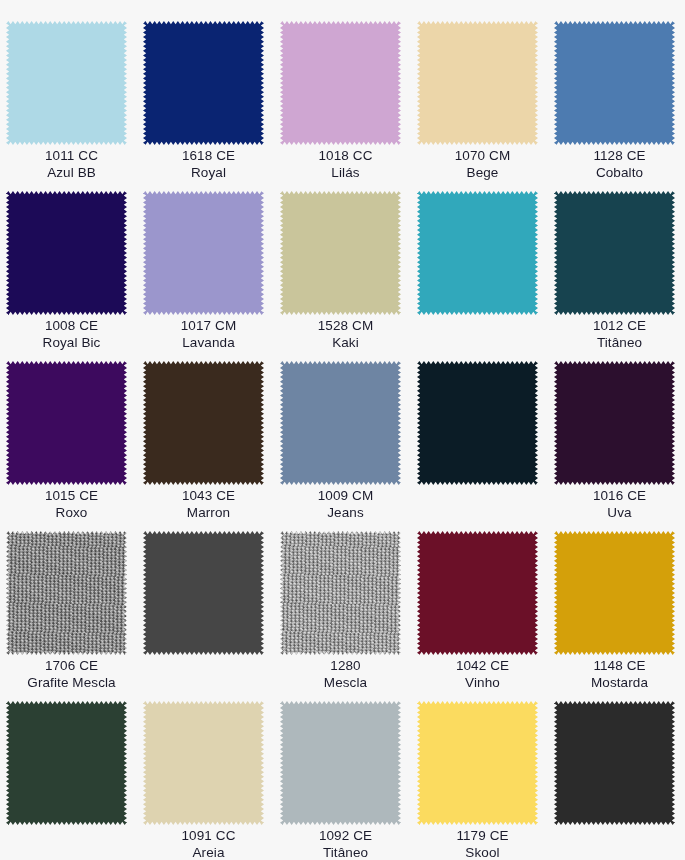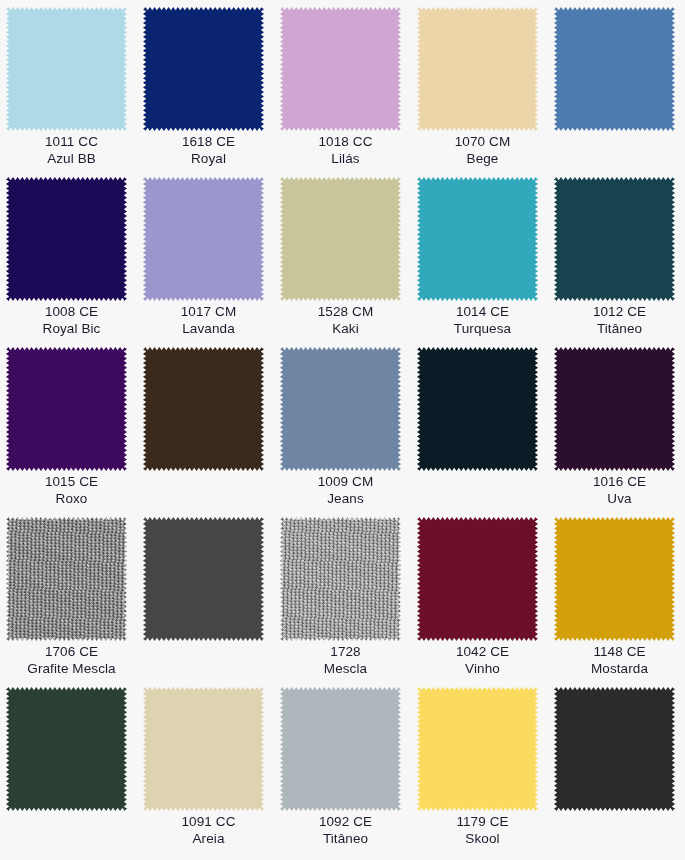--- a/index.html
+++ b/index.html
@@ -11,21 +11,21 @@
     width: 685px;
     height: 860px;
     background: #f7f7f7;
     font-family: "Liberation Sans", sans-serif;
     overflow: hidden;
   }
   #swatch-grid {
     display: grid;
     grid-template-columns: repeat(5, 137px);
     grid-template-rows: repeat(5, 170px);
-    padding: 7px 0 0 6px;
+    padding: 21px 0 0 6px;
     box-sizing: border-box;
     width: 685px;
     height: 624px;
   }
   .swatch-cell {
     width: 137px;
     height: 170px;
     position: relative;
     box-sizing: border-box;
   }
@@ -126,20 +126,24 @@
       </div>
       <div class="swatch-caption">
         <span class="swatch-code">1070 CM</span>
         <span class="swatch-name">Bege</span>
       </div>
     </div>
     <div class="swatch-cell">
       <div class="swatch-chip-wrap">
         <div class="chip-core solid" style="background: rgb(77, 123, 176); clip-path: polygon(0px 3.2px, 2.33px 0px, 4.65px 3.2px, 6.98px 0px, 9.31px 3.2px, 11.63px 0px, 13.96px 3.2px, 16.29px 0px, 18.62px 3.2px, 20.94px 0px, 23.27px 3.2px, 25.6px 0px, 27.92px 3.2px, 30.25px 0px, 32.58px 3.2px, 34.9px 0px, 37.23px 3.2px, 39.56px 0px, 41.88px 3.2px, 44.21px 0px, 46.54px 3.2px, 48.87px 0px, 51.19px 3.2px, 53.52px 0px, 55.85px 3.2px, 58.17px 0px, 60.5px 3.2px, 62.83px 0px, 65.15px 3.2px, 67.48px 0px, 69.81px 3.2px, 72.13px 0px, 74.46px 3.2px, 76.79px 0px, 79.12px 3.2px, 81.44px 0px, 83.77px 3.2px, 86.1px 0px, 88.42px 3.2px, 90.75px 0px, 93.08px 3.2px, 95.4px 0px, 97.73px 3.2px, 100.06px 0px, 102.38px 3.2px, 104.71px 0px, 107.04px 3.2px, 109.37px 0px, 111.69px 3.2px, 114.02px 0px, 116.35px 3.2px, 118.67px 0px, 117.8px 0px, 121px 2.3px, 117.8px 4.59px, 121px 6.89px, 117.8px 9.19px, 121px 11.48px, 117.8px 13.78px, 121px 16.07px, 117.8px 18.37px, 121px 20.67px, 117.8px 22.96px, 121px 25.26px, 117.8px 27.56px, 121px 29.85px, 117.8px 32.15px, 121px 34.44px, 117.8px 36.74px, 121px 39.04px, 117.8px 41.33px, 121px 43.63px, 117.8px 45.93px, 121px 48.22px, 117.8px 50.52px, 121px 52.81px, 117.8px 55.11px, 121px 57.41px, 117.8px 59.7px, 121px 62px, 117.8px 64.3px, 121px 66.59px, 117.8px 68.89px, 121px 71.19px, 117.8px 73.48px, 121px 75.78px, 117.8px 78.07px, 121px 80.37px, 117.8px 82.67px, 121px 84.96px, 117.8px 87.26px, 121px 89.56px, 117.8px 91.85px, 121px 94.15px, 117.8px 96.44px, 121px 98.74px, 117.8px 101.04px, 121px 103.33px, 117.8px 105.63px, 121px 107.93px, 117.8px 110.22px, 121px 112.52px, 117.8px 114.81px, 121px 117.11px, 117.8px 119.41px, 121px 121.7px, 121px 120.8px, 118.67px 124px, 116.35px 120.8px, 114.02px 124px, 111.69px 120.8px, 109.37px 124px, 107.04px 120.8px, 104.71px 124px, 102.38px 120.8px, 100.06px 124px, 97.73px 120.8px, 95.4px 124px, 93.08px 120.8px, 90.75px 124px, 88.42px 120.8px, 86.1px 124px, 83.77px 120.8px, 81.44px 124px, 79.12px 120.8px, 76.79px 124px, 74.46px 120.8px, 72.13px 124px, 69.81px 120.8px, 67.48px 124px, 65.15px 120.8px, 62.83px 124px, 60.5px 120.8px, 58.17px 124px, 55.85px 120.8px, 53.52px 124px, 51.19px 120.8px, 48.87px 124px, 46.54px 120.8px, 44.21px 124px, 41.88px 120.8px, 39.56px 124px, 37.23px 120.8px, 34.9px 124px, 32.58px 120.8px, 30.25px 124px, 27.92px 120.8px, 25.6px 124px, 23.27px 120.8px, 20.94px 124px, 18.62px 120.8px, 16.29px 124px, 13.96px 120.8px, 11.63px 124px, 9.31px 120.8px, 6.98px 124px, 4.65px 120.8px, 2.33px 124px, 3.2px 124px, 0px 121.7px, 3.2px 119.41px, 0px 117.11px, 3.2px 114.81px, 0px 112.52px, 3.2px 110.22px, 0px 107.93px, 3.2px 105.63px, 0px 103.33px, 3.2px 101.04px, 0px 98.74px, 3.2px 96.44px, 0px 94.15px, 3.2px 91.85px, 0px 89.56px, 3.2px 87.26px, 0px 84.96px, 3.2px 82.67px, 0px 80.37px, 3.2px 78.07px, 0px 75.78px, 3.2px 73.48px, 0px 71.19px, 3.2px 68.89px, 0px 66.59px, 3.2px 64.3px, 0px 62px, 3.2px 59.7px, 0px 57.41px, 3.2px 55.11px, 0px 52.81px, 3.2px 50.52px, 0px 48.22px, 3.2px 45.93px, 0px 43.63px, 3.2px 41.33px, 0px 39.04px, 3.2px 36.74px, 0px 34.44px, 3.2px 32.15px, 0px 29.85px, 3.2px 27.56px, 0px 25.26px, 3.2px 22.96px, 0px 20.67px, 3.2px 18.37px, 0px 16.07px, 3.2px 13.78px, 0px 11.48px, 3.2px 9.19px, 0px 6.89px, 3.2px 4.59px, 0px 2.3px);"></div>
       </div>
+      <div class="swatch-caption">
+        <span class="swatch-code">1128 CE</span>
+        <span class="swatch-name">Cobalto</span>
+      </div>
     </div>
     <div class="swatch-cell">
       <div class="swatch-chip-wrap">
         <div class="chip-core solid" style="background: rgb(28, 10, 87); clip-path: polygon(0px 3.2px, 2.33px 0px, 4.65px 3.2px, 6.98px 0px, 9.31px 3.2px, 11.63px 0px, 13.96px 3.2px, 16.29px 0px, 18.62px 3.2px, 20.94px 0px, 23.27px 3.2px, 25.6px 0px, 27.92px 3.2px, 30.25px 0px, 32.58px 3.2px, 34.9px 0px, 37.23px 3.2px, 39.56px 0px, 41.88px 3.2px, 44.21px 0px, 46.54px 3.2px, 48.87px 0px, 51.19px 3.2px, 53.52px 0px, 55.85px 3.2px, 58.17px 0px, 60.5px 3.2px, 62.83px 0px, 65.15px 3.2px, 67.48px 0px, 69.81px 3.2px, 72.13px 0px, 74.46px 3.2px, 76.79px 0px, 79.12px 3.2px, 81.44px 0px, 83.77px 3.2px, 86.1px 0px, 88.42px 3.2px, 90.75px 0px, 93.08px 3.2px, 95.4px 0px, 97.73px 3.2px, 100.06px 0px, 102.38px 3.2px, 104.71px 0px, 107.04px 3.2px, 109.37px 0px, 111.69px 3.2px, 114.02px 0px, 116.35px 3.2px, 118.67px 0px, 117.8px 0px, 121px 2.3px, 117.8px 4.59px, 121px 6.89px, 117.8px 9.19px, 121px 11.48px, 117.8px 13.78px, 121px 16.07px, 117.8px 18.37px, 121px 20.67px, 117.8px 22.96px, 121px 25.26px, 117.8px 27.56px, 121px 29.85px, 117.8px 32.15px, 121px 34.44px, 117.8px 36.74px, 121px 39.04px, 117.8px 41.33px, 121px 43.63px, 117.8px 45.93px, 121px 48.22px, 117.8px 50.52px, 121px 52.81px, 117.8px 55.11px, 121px 57.41px, 117.8px 59.7px, 121px 62px, 117.8px 64.3px, 121px 66.59px, 117.8px 68.89px, 121px 71.19px, 117.8px 73.48px, 121px 75.78px, 117.8px 78.07px, 121px 80.37px, 117.8px 82.67px, 121px 84.96px, 117.8px 87.26px, 121px 89.56px, 117.8px 91.85px, 121px 94.15px, 117.8px 96.44px, 121px 98.74px, 117.8px 101.04px, 121px 103.33px, 117.8px 105.63px, 121px 107.93px, 117.8px 110.22px, 121px 112.52px, 117.8px 114.81px, 121px 117.11px, 117.8px 119.41px, 121px 121.7px, 121px 120.8px, 118.67px 124px, 116.35px 120.8px, 114.02px 124px, 111.69px 120.8px, 109.37px 124px, 107.04px 120.8px, 104.71px 124px, 102.38px 120.8px, 100.06px 124px, 97.73px 120.8px, 95.4px 124px, 93.08px 120.8px, 90.75px 124px, 88.42px 120.8px, 86.1px 124px, 83.77px 120.8px, 81.44px 124px, 79.12px 120.8px, 76.79px 124px, 74.46px 120.8px, 72.13px 124px, 69.81px 120.8px, 67.48px 124px, 65.15px 120.8px, 62.83px 124px, 60.5px 120.8px, 58.17px 124px, 55.85px 120.8px, 53.52px 124px, 51.19px 120.8px, 48.87px 124px, 46.54px 120.8px, 44.21px 124px, 41.88px 120.8px, 39.56px 124px, 37.23px 120.8px, 34.9px 124px, 32.58px 120.8px, 30.25px 124px, 27.92px 120.8px, 25.6px 124px, 23.27px 120.8px, 20.94px 124px, 18.62px 120.8px, 16.29px 124px, 13.96px 120.8px, 11.63px 124px, 9.31px 120.8px, 6.98px 124px, 4.65px 120.8px, 2.33px 124px, 3.2px 124px, 0px 121.7px, 3.2px 119.41px, 0px 117.11px, 3.2px 114.81px, 0px 112.52px, 3.2px 110.22px, 0px 107.93px, 3.2px 105.63px, 0px 103.33px, 3.2px 101.04px, 0px 98.74px, 3.2px 96.44px, 0px 94.15px, 3.2px 91.85px, 0px 89.56px, 3.2px 87.26px, 0px 84.96px, 3.2px 82.67px, 0px 80.37px, 3.2px 78.07px, 0px 75.78px, 3.2px 73.48px, 0px 71.19px, 3.2px 68.89px, 0px 66.59px, 3.2px 64.3px, 0px 62px, 3.2px 59.7px, 0px 57.41px, 3.2px 55.11px, 0px 52.81px, 3.2px 50.52px, 0px 48.22px, 3.2px 45.93px, 0px 43.63px, 3.2px 41.33px, 0px 39.04px, 3.2px 36.74px, 0px 34.44px, 3.2px 32.15px, 0px 29.85px, 3.2px 27.56px, 0px 25.26px, 3.2px 22.96px, 0px 20.67px, 3.2px 18.37px, 0px 16.07px, 3.2px 13.78px, 0px 11.48px, 3.2px 9.19px, 0px 6.89px, 3.2px 4.59px, 0px 2.3px);"></div>
       </div>
       <div class="swatch-caption">
         <span class="swatch-code">1008 CE</span>
         <span class="swatch-name">Royal Bic</span>
       </div>
     </div>
@@ -158,24 +162,20 @@
       </div>
       <div class="swatch-caption">
         <span class="swatch-code">1528 CM</span>
         <span class="swatch-name">Kaki</span>
       </div>
     </div>
     <div class="swatch-cell">
       <div class="swatch-chip-wrap">
         <div class="chip-core solid" style="background: rgb(49, 168, 187); clip-path: polygon(0px 3.2px, 2.33px 0px, 4.65px 3.2px, 6.98px 0px, 9.31px 3.2px, 11.63px 0px, 13.96px 3.2px, 16.29px 0px, 18.62px 3.2px, 20.94px 0px, 23.27px 3.2px, 25.6px 0px, 27.92px 3.2px, 30.25px 0px, 32.58px 3.2px, 34.9px 0px, 37.23px 3.2px, 39.56px 0px, 41.88px 3.2px, 44.21px 0px, 46.54px 3.2px, 48.87px 0px, 51.19px 3.2px, 53.52px 0px, 55.85px 3.2px, 58.17px 0px, 60.5px 3.2px, 62.83px 0px, 65.15px 3.2px, 67.48px 0px, 69.81px 3.2px, 72.13px 0px, 74.46px 3.2px, 76.79px 0px, 79.12px 3.2px, 81.44px 0px, 83.77px 3.2px, 86.1px 0px, 88.42px 3.2px, 90.75px 0px, 93.08px 3.2px, 95.4px 0px, 97.73px 3.2px, 100.06px 0px, 102.38px 3.2px, 104.71px 0px, 107.04px 3.2px, 109.37px 0px, 111.69px 3.2px, 114.02px 0px, 116.35px 3.2px, 118.67px 0px, 117.8px 0px, 121px 2.3px, 117.8px 4.59px, 121px 6.89px, 117.8px 9.19px, 121px 11.48px, 117.8px 13.78px, 121px 16.07px, 117.8px 18.37px, 121px 20.67px, 117.8px 22.96px, 121px 25.26px, 117.8px 27.56px, 121px 29.85px, 117.8px 32.15px, 121px 34.44px, 117.8px 36.74px, 121px 39.04px, 117.8px 41.33px, 121px 43.63px, 117.8px 45.93px, 121px 48.22px, 117.8px 50.52px, 121px 52.81px, 117.8px 55.11px, 121px 57.41px, 117.8px 59.7px, 121px 62px, 117.8px 64.3px, 121px 66.59px, 117.8px 68.89px, 121px 71.19px, 117.8px 73.48px, 121px 75.78px, 117.8px 78.07px, 121px 80.37px, 117.8px 82.67px, 121px 84.96px, 117.8px 87.26px, 121px 89.56px, 117.8px 91.85px, 121px 94.15px, 117.8px 96.44px, 121px 98.74px, 117.8px 101.04px, 121px 103.33px, 117.8px 105.63px, 121px 107.93px, 117.8px 110.22px, 121px 112.52px, 117.8px 114.81px, 121px 117.11px, 117.8px 119.41px, 121px 121.7px, 121px 120.8px, 118.67px 124px, 116.35px 120.8px, 114.02px 124px, 111.69px 120.8px, 109.37px 124px, 107.04px 120.8px, 104.71px 124px, 102.38px 120.8px, 100.06px 124px, 97.73px 120.8px, 95.4px 124px, 93.08px 120.8px, 90.75px 124px, 88.42px 120.8px, 86.1px 124px, 83.77px 120.8px, 81.44px 124px, 79.12px 120.8px, 76.79px 124px, 74.46px 120.8px, 72.13px 124px, 69.81px 120.8px, 67.48px 124px, 65.15px 120.8px, 62.83px 124px, 60.5px 120.8px, 58.17px 124px, 55.85px 120.8px, 53.52px 124px, 51.19px 120.8px, 48.87px 124px, 46.54px 120.8px, 44.21px 124px, 41.88px 120.8px, 39.56px 124px, 37.23px 120.8px, 34.9px 124px, 32.58px 120.8px, 30.25px 124px, 27.92px 120.8px, 25.6px 124px, 23.27px 120.8px, 20.94px 124px, 18.62px 120.8px, 16.29px 124px, 13.96px 120.8px, 11.63px 124px, 9.31px 120.8px, 6.98px 124px, 4.65px 120.8px, 2.33px 124px, 3.2px 124px, 0px 121.7px, 3.2px 119.41px, 0px 117.11px, 3.2px 114.81px, 0px 112.52px, 3.2px 110.22px, 0px 107.93px, 3.2px 105.63px, 0px 103.33px, 3.2px 101.04px, 0px 98.74px, 3.2px 96.44px, 0px 94.15px, 3.2px 91.85px, 0px 89.56px, 3.2px 87.26px, 0px 84.96px, 3.2px 82.67px, 0px 80.37px, 3.2px 78.07px, 0px 75.78px, 3.2px 73.48px, 0px 71.19px, 3.2px 68.89px, 0px 66.59px, 3.2px 64.3px, 0px 62px, 3.2px 59.7px, 0px 57.41px, 3.2px 55.11px, 0px 52.81px, 3.2px 50.52px, 0px 48.22px, 3.2px 45.93px, 0px 43.63px, 3.2px 41.33px, 0px 39.04px, 3.2px 36.74px, 0px 34.44px, 3.2px 32.15px, 0px 29.85px, 3.2px 27.56px, 0px 25.26px, 3.2px 22.96px, 0px 20.67px, 3.2px 18.37px, 0px 16.07px, 3.2px 13.78px, 0px 11.48px, 3.2px 9.19px, 0px 6.89px, 3.2px 4.59px, 0px 2.3px);"></div>
       </div>
-      <div class="swatch-caption">
-        <span class="swatch-code">1014 CE</span>
-        <span class="swatch-name">Turquesa</span>
-      </div>
     </div>
     <div class="swatch-cell">
       <div class="swatch-chip-wrap">
         <div class="chip-core solid" style="background: rgb(23, 67, 79); clip-path: polygon(0px 3.2px, 2.33px 0px, 4.65px 3.2px, 6.98px 0px, 9.31px 3.2px, 11.63px 0px, 13.96px 3.2px, 16.29px 0px, 18.62px 3.2px, 20.94px 0px, 23.27px 3.2px, 25.6px 0px, 27.92px 3.2px, 30.25px 0px, 32.58px 3.2px, 34.9px 0px, 37.23px 3.2px, 39.56px 0px, 41.88px 3.2px, 44.21px 0px, 46.54px 3.2px, 48.87px 0px, 51.19px 3.2px, 53.52px 0px, 55.85px 3.2px, 58.17px 0px, 60.5px 3.2px, 62.83px 0px, 65.15px 3.2px, 67.48px 0px, 69.81px 3.2px, 72.13px 0px, 74.46px 3.2px, 76.79px 0px, 79.12px 3.2px, 81.44px 0px, 83.77px 3.2px, 86.1px 0px, 88.42px 3.2px, 90.75px 0px, 93.08px 3.2px, 95.4px 0px, 97.73px 3.2px, 100.06px 0px, 102.38px 3.2px, 104.71px 0px, 107.04px 3.2px, 109.37px 0px, 111.69px 3.2px, 114.02px 0px, 116.35px 3.2px, 118.67px 0px, 117.8px 0px, 121px 2.3px, 117.8px 4.59px, 121px 6.89px, 117.8px 9.19px, 121px 11.48px, 117.8px 13.78px, 121px 16.07px, 117.8px 18.37px, 121px 20.67px, 117.8px 22.96px, 121px 25.26px, 117.8px 27.56px, 121px 29.85px, 117.8px 32.15px, 121px 34.44px, 117.8px 36.74px, 121px 39.04px, 117.8px 41.33px, 121px 43.63px, 117.8px 45.93px, 121px 48.22px, 117.8px 50.52px, 121px 52.81px, 117.8px 55.11px, 121px 57.41px, 117.8px 59.7px, 121px 62px, 117.8px 64.3px, 121px 66.59px, 117.8px 68.89px, 121px 71.19px, 117.8px 73.48px, 121px 75.78px, 117.8px 78.07px, 121px 80.37px, 117.8px 82.67px, 121px 84.96px, 117.8px 87.26px, 121px 89.56px, 117.8px 91.85px, 121px 94.15px, 117.8px 96.44px, 121px 98.74px, 117.8px 101.04px, 121px 103.33px, 117.8px 105.63px, 121px 107.93px, 117.8px 110.22px, 121px 112.52px, 117.8px 114.81px, 121px 117.11px, 117.8px 119.41px, 121px 121.7px, 121px 120.8px, 118.67px 124px, 116.35px 120.8px, 114.02px 124px, 111.69px 120.8px, 109.37px 124px, 107.04px 120.8px, 104.71px 124px, 102.38px 120.8px, 100.06px 124px, 97.73px 120.8px, 95.4px 124px, 93.08px 120.8px, 90.75px 124px, 88.42px 120.8px, 86.1px 124px, 83.77px 120.8px, 81.44px 124px, 79.12px 120.8px, 76.79px 124px, 74.46px 120.8px, 72.13px 124px, 69.81px 120.8px, 67.48px 124px, 65.15px 120.8px, 62.83px 124px, 60.5px 120.8px, 58.17px 124px, 55.85px 120.8px, 53.52px 124px, 51.19px 120.8px, 48.87px 124px, 46.54px 120.8px, 44.21px 124px, 41.88px 120.8px, 39.56px 124px, 37.23px 120.8px, 34.9px 124px, 32.58px 120.8px, 30.25px 124px, 27.92px 120.8px, 25.6px 124px, 23.27px 120.8px, 20.94px 124px, 18.62px 120.8px, 16.29px 124px, 13.96px 120.8px, 11.63px 124px, 9.31px 120.8px, 6.98px 124px, 4.65px 120.8px, 2.33px 124px, 3.2px 124px, 0px 121.7px, 3.2px 119.41px, 0px 117.11px, 3.2px 114.81px, 0px 112.52px, 3.2px 110.22px, 0px 107.93px, 3.2px 105.63px, 0px 103.33px, 3.2px 101.04px, 0px 98.74px, 3.2px 96.44px, 0px 94.15px, 3.2px 91.85px, 0px 89.56px, 3.2px 87.26px, 0px 84.96px, 3.2px 82.67px, 0px 80.37px, 3.2px 78.07px, 0px 75.78px, 3.2px 73.48px, 0px 71.19px, 3.2px 68.89px, 0px 66.59px, 3.2px 64.3px, 0px 62px, 3.2px 59.7px, 0px 57.41px, 3.2px 55.11px, 0px 52.81px, 3.2px 50.52px, 0px 48.22px, 3.2px 45.93px, 0px 43.63px, 3.2px 41.33px, 0px 39.04px, 3.2px 36.74px, 0px 34.44px, 3.2px 32.15px, 0px 29.85px, 3.2px 27.56px, 0px 25.26px, 3.2px 22.96px, 0px 20.67px, 3.2px 18.37px, 0px 16.07px, 3.2px 13.78px, 0px 11.48px, 3.2px 9.19px, 0px 6.89px, 3.2px 4.59px, 0px 2.3px);"></div>
       </div>
       <div class="swatch-caption">
         <span class="swatch-code">1012 CE</span>
         <span class="swatch-name">Titâneo</span>
       </div>
     </div>
@@ -185,20 +185,24 @@
       </div>
       <div class="swatch-caption">
         <span class="swatch-code">1015 CE</span>
         <span class="swatch-name">Roxo</span>
       </div>
     </div>
     <div class="swatch-cell">
       <div class="swatch-chip-wrap">
         <div class="chip-core solid" style="background: rgb(58, 42, 30); clip-path: polygon(0px 3.2px, 2.33px 0px, 4.65px 3.2px, 6.98px 0px, 9.31px 3.2px, 11.63px 0px, 13.96px 3.2px, 16.29px 0px, 18.62px 3.2px, 20.94px 0px, 23.27px 3.2px, 25.6px 0px, 27.92px 3.2px, 30.25px 0px, 32.58px 3.2px, 34.9px 0px, 37.23px 3.2px, 39.56px 0px, 41.88px 3.2px, 44.21px 0px, 46.54px 3.2px, 48.87px 0px, 51.19px 3.2px, 53.52px 0px, 55.85px 3.2px, 58.17px 0px, 60.5px 3.2px, 62.83px 0px, 65.15px 3.2px, 67.48px 0px, 69.81px 3.2px, 72.13px 0px, 74.46px 3.2px, 76.79px 0px, 79.12px 3.2px, 81.44px 0px, 83.77px 3.2px, 86.1px 0px, 88.42px 3.2px, 90.75px 0px, 93.08px 3.2px, 95.4px 0px, 97.73px 3.2px, 100.06px 0px, 102.38px 3.2px, 104.71px 0px, 107.04px 3.2px, 109.37px 0px, 111.69px 3.2px, 114.02px 0px, 116.35px 3.2px, 118.67px 0px, 117.8px 0px, 121px 2.3px, 117.8px 4.59px, 121px 6.89px, 117.8px 9.19px, 121px 11.48px, 117.8px 13.78px, 121px 16.07px, 117.8px 18.37px, 121px 20.67px, 117.8px 22.96px, 121px 25.26px, 117.8px 27.56px, 121px 29.85px, 117.8px 32.15px, 121px 34.44px, 117.8px 36.74px, 121px 39.04px, 117.8px 41.33px, 121px 43.63px, 117.8px 45.93px, 121px 48.22px, 117.8px 50.52px, 121px 52.81px, 117.8px 55.11px, 121px 57.41px, 117.8px 59.7px, 121px 62px, 117.8px 64.3px, 121px 66.59px, 117.8px 68.89px, 121px 71.19px, 117.8px 73.48px, 121px 75.78px, 117.8px 78.07px, 121px 80.37px, 117.8px 82.67px, 121px 84.96px, 117.8px 87.26px, 121px 89.56px, 117.8px 91.85px, 121px 94.15px, 117.8px 96.44px, 121px 98.74px, 117.8px 101.04px, 121px 103.33px, 117.8px 105.63px, 121px 107.93px, 117.8px 110.22px, 121px 112.52px, 117.8px 114.81px, 121px 117.11px, 117.8px 119.41px, 121px 121.7px, 121px 120.8px, 118.67px 124px, 116.35px 120.8px, 114.02px 124px, 111.69px 120.8px, 109.37px 124px, 107.04px 120.8px, 104.71px 124px, 102.38px 120.8px, 100.06px 124px, 97.73px 120.8px, 95.4px 124px, 93.08px 120.8px, 90.75px 124px, 88.42px 120.8px, 86.1px 124px, 83.77px 120.8px, 81.44px 124px, 79.12px 120.8px, 76.79px 124px, 74.46px 120.8px, 72.13px 124px, 69.81px 120.8px, 67.48px 124px, 65.15px 120.8px, 62.83px 124px, 60.5px 120.8px, 58.17px 124px, 55.85px 120.8px, 53.52px 124px, 51.19px 120.8px, 48.87px 124px, 46.54px 120.8px, 44.21px 124px, 41.88px 120.8px, 39.56px 124px, 37.23px 120.8px, 34.9px 124px, 32.58px 120.8px, 30.25px 124px, 27.92px 120.8px, 25.6px 124px, 23.27px 120.8px, 20.94px 124px, 18.62px 120.8px, 16.29px 124px, 13.96px 120.8px, 11.63px 124px, 9.31px 120.8px, 6.98px 124px, 4.65px 120.8px, 2.33px 124px, 3.2px 124px, 0px 121.7px, 3.2px 119.41px, 0px 117.11px, 3.2px 114.81px, 0px 112.52px, 3.2px 110.22px, 0px 107.93px, 3.2px 105.63px, 0px 103.33px, 3.2px 101.04px, 0px 98.74px, 3.2px 96.44px, 0px 94.15px, 3.2px 91.85px, 0px 89.56px, 3.2px 87.26px, 0px 84.96px, 3.2px 82.67px, 0px 80.37px, 3.2px 78.07px, 0px 75.78px, 3.2px 73.48px, 0px 71.19px, 3.2px 68.89px, 0px 66.59px, 3.2px 64.3px, 0px 62px, 3.2px 59.7px, 0px 57.41px, 3.2px 55.11px, 0px 52.81px, 3.2px 50.52px, 0px 48.22px, 3.2px 45.93px, 0px 43.63px, 3.2px 41.33px, 0px 39.04px, 3.2px 36.74px, 0px 34.44px, 3.2px 32.15px, 0px 29.85px, 3.2px 27.56px, 0px 25.26px, 3.2px 22.96px, 0px 20.67px, 3.2px 18.37px, 0px 16.07px, 3.2px 13.78px, 0px 11.48px, 3.2px 9.19px, 0px 6.89px, 3.2px 4.59px, 0px 2.3px);"></div>
       </div>
+      <div class="swatch-caption">
+        <span class="swatch-code">1043 CE</span>
+        <span class="swatch-name">Marron</span>
+      </div>
     </div>
     <div class="swatch-cell">
       <div class="swatch-chip-wrap">
         <div class="chip-core solid" style="background: rgb(110, 133, 163); clip-path: polygon(0px 3.2px, 2.33px 0px, 4.65px 3.2px, 6.98px 0px, 9.31px 3.2px, 11.63px 0px, 13.96px 3.2px, 16.29px 0px, 18.62px 3.2px, 20.94px 0px, 23.27px 3.2px, 25.6px 0px, 27.92px 3.2px, 30.25px 0px, 32.58px 3.2px, 34.9px 0px, 37.23px 3.2px, 39.56px 0px, 41.88px 3.2px, 44.21px 0px, 46.54px 3.2px, 48.87px 0px, 51.19px 3.2px, 53.52px 0px, 55.85px 3.2px, 58.17px 0px, 60.5px 3.2px, 62.83px 0px, 65.15px 3.2px, 67.48px 0px, 69.81px 3.2px, 72.13px 0px, 74.46px 3.2px, 76.79px 0px, 79.12px 3.2px, 81.44px 0px, 83.77px 3.2px, 86.1px 0px, 88.42px 3.2px, 90.75px 0px, 93.08px 3.2px, 95.4px 0px, 97.73px 3.2px, 100.06px 0px, 102.38px 3.2px, 104.71px 0px, 107.04px 3.2px, 109.37px 0px, 111.69px 3.2px, 114.02px 0px, 116.35px 3.2px, 118.67px 0px, 117.8px 0px, 121px 2.3px, 117.8px 4.59px, 121px 6.89px, 117.8px 9.19px, 121px 11.48px, 117.8px 13.78px, 121px 16.07px, 117.8px 18.37px, 121px 20.67px, 117.8px 22.96px, 121px 25.26px, 117.8px 27.56px, 121px 29.85px, 117.8px 32.15px, 121px 34.44px, 117.8px 36.74px, 121px 39.04px, 117.8px 41.33px, 121px 43.63px, 117.8px 45.93px, 121px 48.22px, 117.8px 50.52px, 121px 52.81px, 117.8px 55.11px, 121px 57.41px, 117.8px 59.7px, 121px 62px, 117.8px 64.3px, 121px 66.59px, 117.8px 68.89px, 121px 71.19px, 117.8px 73.48px, 121px 75.78px, 117.8px 78.07px, 121px 80.37px, 117.8px 82.67px, 121px 84.96px, 117.8px 87.26px, 121px 89.56px, 117.8px 91.85px, 121px 94.15px, 117.8px 96.44px, 121px 98.74px, 117.8px 101.04px, 121px 103.33px, 117.8px 105.63px, 121px 107.93px, 117.8px 110.22px, 121px 112.52px, 117.8px 114.81px, 121px 117.11px, 117.8px 119.41px, 121px 121.7px, 121px 120.8px, 118.67px 124px, 116.35px 120.8px, 114.02px 124px, 111.69px 120.8px, 109.37px 124px, 107.04px 120.8px, 104.71px 124px, 102.38px 120.8px, 100.06px 124px, 97.73px 120.8px, 95.4px 124px, 93.08px 120.8px, 90.75px 124px, 88.42px 120.8px, 86.1px 124px, 83.77px 120.8px, 81.44px 124px, 79.12px 120.8px, 76.79px 124px, 74.46px 120.8px, 72.13px 124px, 69.81px 120.8px, 67.48px 124px, 65.15px 120.8px, 62.83px 124px, 60.5px 120.8px, 58.17px 124px, 55.85px 120.8px, 53.52px 124px, 51.19px 120.8px, 48.87px 124px, 46.54px 120.8px, 44.21px 124px, 41.88px 120.8px, 39.56px 124px, 37.23px 120.8px, 34.9px 124px, 32.58px 120.8px, 30.25px 124px, 27.92px 120.8px, 25.6px 124px, 23.27px 120.8px, 20.94px 124px, 18.62px 120.8px, 16.29px 124px, 13.96px 120.8px, 11.63px 124px, 9.31px 120.8px, 6.98px 124px, 4.65px 120.8px, 2.33px 124px, 3.2px 124px, 0px 121.7px, 3.2px 119.41px, 0px 117.11px, 3.2px 114.81px, 0px 112.52px, 3.2px 110.22px, 0px 107.93px, 3.2px 105.63px, 0px 103.33px, 3.2px 101.04px, 0px 98.74px, 3.2px 96.44px, 0px 94.15px, 3.2px 91.85px, 0px 89.56px, 3.2px 87.26px, 0px 84.96px, 3.2px 82.67px, 0px 80.37px, 3.2px 78.07px, 0px 75.78px, 3.2px 73.48px, 0px 71.19px, 3.2px 68.89px, 0px 66.59px, 3.2px 64.3px, 0px 62px, 3.2px 59.7px, 0px 57.41px, 3.2px 55.11px, 0px 52.81px, 3.2px 50.52px, 0px 48.22px, 3.2px 45.93px, 0px 43.63px, 3.2px 41.33px, 0px 39.04px, 3.2px 36.74px, 0px 34.44px, 3.2px 32.15px, 0px 29.85px, 3.2px 27.56px, 0px 25.26px, 3.2px 22.96px, 0px 20.67px, 3.2px 18.37px, 0px 16.07px, 3.2px 13.78px, 0px 11.48px, 3.2px 9.19px, 0px 6.89px, 3.2px 4.59px, 0px 2.3px);"></div>
       </div>
       <div class="swatch-caption">
         <span class="swatch-code">1009 CM</span>
         <span class="swatch-name">Jeans</span>
       </div>
     </div>
@@ -228,21 +232,21 @@
     <div class="swatch-cell">
       <div class="swatch-chip-wrap">
         <div class="chip-core solid" style="background: rgb(70, 70, 70); clip-path: polygon(0px 3.2px, 2.33px 0px, 4.65px 3.2px, 6.98px 0px, 9.31px 3.2px, 11.63px 0px, 13.96px 3.2px, 16.29px 0px, 18.62px 3.2px, 20.94px 0px, 23.27px 3.2px, 25.6px 0px, 27.92px 3.2px, 30.25px 0px, 32.58px 3.2px, 34.9px 0px, 37.23px 3.2px, 39.56px 0px, 41.88px 3.2px, 44.21px 0px, 46.54px 3.2px, 48.87px 0px, 51.19px 3.2px, 53.52px 0px, 55.85px 3.2px, 58.17px 0px, 60.5px 3.2px, 62.83px 0px, 65.15px 3.2px, 67.48px 0px, 69.81px 3.2px, 72.13px 0px, 74.46px 3.2px, 76.79px 0px, 79.12px 3.2px, 81.44px 0px, 83.77px 3.2px, 86.1px 0px, 88.42px 3.2px, 90.75px 0px, 93.08px 3.2px, 95.4px 0px, 97.73px 3.2px, 100.06px 0px, 102.38px 3.2px, 104.71px 0px, 107.04px 3.2px, 109.37px 0px, 111.69px 3.2px, 114.02px 0px, 116.35px 3.2px, 118.67px 0px, 117.8px 0px, 121px 2.3px, 117.8px 4.59px, 121px 6.89px, 117.8px 9.19px, 121px 11.48px, 117.8px 13.78px, 121px 16.07px, 117.8px 18.37px, 121px 20.67px, 117.8px 22.96px, 121px 25.26px, 117.8px 27.56px, 121px 29.85px, 117.8px 32.15px, 121px 34.44px, 117.8px 36.74px, 121px 39.04px, 117.8px 41.33px, 121px 43.63px, 117.8px 45.93px, 121px 48.22px, 117.8px 50.52px, 121px 52.81px, 117.8px 55.11px, 121px 57.41px, 117.8px 59.7px, 121px 62px, 117.8px 64.3px, 121px 66.59px, 117.8px 68.89px, 121px 71.19px, 117.8px 73.48px, 121px 75.78px, 117.8px 78.07px, 121px 80.37px, 117.8px 82.67px, 121px 84.96px, 117.8px 87.26px, 121px 89.56px, 117.8px 91.85px, 121px 94.15px, 117.8px 96.44px, 121px 98.74px, 117.8px 101.04px, 121px 103.33px, 117.8px 105.63px, 121px 107.93px, 117.8px 110.22px, 121px 112.52px, 117.8px 114.81px, 121px 117.11px, 117.8px 119.41px, 121px 121.7px, 121px 120.8px, 118.67px 124px, 116.35px 120.8px, 114.02px 124px, 111.69px 120.8px, 109.37px 124px, 107.04px 120.8px, 104.71px 124px, 102.38px 120.8px, 100.06px 124px, 97.73px 120.8px, 95.4px 124px, 93.08px 120.8px, 90.75px 124px, 88.42px 120.8px, 86.1px 124px, 83.77px 120.8px, 81.44px 124px, 79.12px 120.8px, 76.79px 124px, 74.46px 120.8px, 72.13px 124px, 69.81px 120.8px, 67.48px 124px, 65.15px 120.8px, 62.83px 124px, 60.5px 120.8px, 58.17px 124px, 55.85px 120.8px, 53.52px 124px, 51.19px 120.8px, 48.87px 124px, 46.54px 120.8px, 44.21px 124px, 41.88px 120.8px, 39.56px 124px, 37.23px 120.8px, 34.9px 124px, 32.58px 120.8px, 30.25px 124px, 27.92px 120.8px, 25.6px 124px, 23.27px 120.8px, 20.94px 124px, 18.62px 120.8px, 16.29px 124px, 13.96px 120.8px, 11.63px 124px, 9.31px 120.8px, 6.98px 124px, 4.65px 120.8px, 2.33px 124px, 3.2px 124px, 0px 121.7px, 3.2px 119.41px, 0px 117.11px, 3.2px 114.81px, 0px 112.52px, 3.2px 110.22px, 0px 107.93px, 3.2px 105.63px, 0px 103.33px, 3.2px 101.04px, 0px 98.74px, 3.2px 96.44px, 0px 94.15px, 3.2px 91.85px, 0px 89.56px, 3.2px 87.26px, 0px 84.96px, 3.2px 82.67px, 0px 80.37px, 3.2px 78.07px, 0px 75.78px, 3.2px 73.48px, 0px 71.19px, 3.2px 68.89px, 0px 66.59px, 3.2px 64.3px, 0px 62px, 3.2px 59.7px, 0px 57.41px, 3.2px 55.11px, 0px 52.81px, 3.2px 50.52px, 0px 48.22px, 3.2px 45.93px, 0px 43.63px, 3.2px 41.33px, 0px 39.04px, 3.2px 36.74px, 0px 34.44px, 3.2px 32.15px, 0px 29.85px, 3.2px 27.56px, 0px 25.26px, 3.2px 22.96px, 0px 20.67px, 3.2px 18.37px, 0px 16.07px, 3.2px 13.78px, 0px 11.48px, 3.2px 9.19px, 0px 6.89px, 3.2px 4.59px, 0px 2.3px);"></div>
       </div>
     </div>
     <div class="swatch-cell">
       <div class="swatch-chip-wrap">
         <div class="chip-core melange" style="background: rgb(173, 173, 173); clip-path: polygon(0px 3.2px, 2.33px 0px, 4.65px 3.2px, 6.98px 0px, 9.31px 3.2px, 11.63px 0px, 13.96px 3.2px, 16.29px 0px, 18.62px 3.2px, 20.94px 0px, 23.27px 3.2px, 25.6px 0px, 27.92px 3.2px, 30.25px 0px, 32.58px 3.2px, 34.9px 0px, 37.23px 3.2px, 39.56px 0px, 41.88px 3.2px, 44.21px 0px, 46.54px 3.2px, 48.87px 0px, 51.19px 3.2px, 53.52px 0px, 55.85px 3.2px, 58.17px 0px, 60.5px 3.2px, 62.83px 0px, 65.15px 3.2px, 67.48px 0px, 69.81px 3.2px, 72.13px 0px, 74.46px 3.2px, 76.79px 0px, 79.12px 3.2px, 81.44px 0px, 83.77px 3.2px, 86.1px 0px, 88.42px 3.2px, 90.75px 0px, 93.08px 3.2px, 95.4px 0px, 97.73px 3.2px, 100.06px 0px, 102.38px 3.2px, 104.71px 0px, 107.04px 3.2px, 109.37px 0px, 111.69px 3.2px, 114.02px 0px, 116.35px 3.2px, 118.67px 0px, 117.8px 0px, 121px 2.3px, 117.8px 4.59px, 121px 6.89px, 117.8px 9.19px, 121px 11.48px, 117.8px 13.78px, 121px 16.07px, 117.8px 18.37px, 121px 20.67px, 117.8px 22.96px, 121px 25.26px, 117.8px 27.56px, 121px 29.85px, 117.8px 32.15px, 121px 34.44px, 117.8px 36.74px, 121px 39.04px, 117.8px 41.33px, 121px 43.63px, 117.8px 45.93px, 121px 48.22px, 117.8px 50.52px, 121px 52.81px, 117.8px 55.11px, 121px 57.41px, 117.8px 59.7px, 121px 62px, 117.8px 64.3px, 121px 66.59px, 117.8px 68.89px, 121px 71.19px, 117.8px 73.48px, 121px 75.78px, 117.8px 78.07px, 121px 80.37px, 117.8px 82.67px, 121px 84.96px, 117.8px 87.26px, 121px 89.56px, 117.8px 91.85px, 121px 94.15px, 117.8px 96.44px, 121px 98.74px, 117.8px 101.04px, 121px 103.33px, 117.8px 105.63px, 121px 107.93px, 117.8px 110.22px, 121px 112.52px, 117.8px 114.81px, 121px 117.11px, 117.8px 119.41px, 121px 121.7px, 121px 120.8px, 118.67px 124px, 116.35px 120.8px, 114.02px 124px, 111.69px 120.8px, 109.37px 124px, 107.04px 120.8px, 104.71px 124px, 102.38px 120.8px, 100.06px 124px, 97.73px 120.8px, 95.4px 124px, 93.08px 120.8px, 90.75px 124px, 88.42px 120.8px, 86.1px 124px, 83.77px 120.8px, 81.44px 124px, 79.12px 120.8px, 76.79px 124px, 74.46px 120.8px, 72.13px 124px, 69.81px 120.8px, 67.48px 124px, 65.15px 120.8px, 62.83px 124px, 60.5px 120.8px, 58.17px 124px, 55.85px 120.8px, 53.52px 124px, 51.19px 120.8px, 48.87px 124px, 46.54px 120.8px, 44.21px 124px, 41.88px 120.8px, 39.56px 124px, 37.23px 120.8px, 34.9px 124px, 32.58px 120.8px, 30.25px 124px, 27.92px 120.8px, 25.6px 124px, 23.27px 120.8px, 20.94px 124px, 18.62px 120.8px, 16.29px 124px, 13.96px 120.8px, 11.63px 124px, 9.31px 120.8px, 6.98px 124px, 4.65px 120.8px, 2.33px 124px, 3.2px 124px, 0px 121.7px, 3.2px 119.41px, 0px 117.11px, 3.2px 114.81px, 0px 112.52px, 3.2px 110.22px, 0px 107.93px, 3.2px 105.63px, 0px 103.33px, 3.2px 101.04px, 0px 98.74px, 3.2px 96.44px, 0px 94.15px, 3.2px 91.85px, 0px 89.56px, 3.2px 87.26px, 0px 84.96px, 3.2px 82.67px, 0px 80.37px, 3.2px 78.07px, 0px 75.78px, 3.2px 73.48px, 0px 71.19px, 3.2px 68.89px, 0px 66.59px, 3.2px 64.3px, 0px 62px, 3.2px 59.7px, 0px 57.41px, 3.2px 55.11px, 0px 52.81px, 3.2px 50.52px, 0px 48.22px, 3.2px 45.93px, 0px 43.63px, 3.2px 41.33px, 0px 39.04px, 3.2px 36.74px, 0px 34.44px, 3.2px 32.15px, 0px 29.85px, 3.2px 27.56px, 0px 25.26px, 3.2px 22.96px, 0px 20.67px, 3.2px 18.37px, 0px 16.07px, 3.2px 13.78px, 0px 11.48px, 3.2px 9.19px, 0px 6.89px, 3.2px 4.59px, 0px 2.3px);"></div>
       </div>
       <div class="swatch-caption">
-        <span class="swatch-code">1728</span>
+        <span class="swatch-code">1280</span>
         <span class="swatch-name">Mescla</span>
       </div>
     </div>
     <div class="swatch-cell">
       <div class="swatch-chip-wrap">
         <div class="chip-core solid" style="background: rgb(107, 16, 40); clip-path: polygon(0px 3.2px, 2.33px 0px, 4.65px 3.2px, 6.98px 0px, 9.31px 3.2px, 11.63px 0px, 13.96px 3.2px, 16.29px 0px, 18.62px 3.2px, 20.94px 0px, 23.27px 3.2px, 25.6px 0px, 27.92px 3.2px, 30.25px 0px, 32.58px 3.2px, 34.9px 0px, 37.23px 3.2px, 39.56px 0px, 41.88px 3.2px, 44.21px 0px, 46.54px 3.2px, 48.87px 0px, 51.19px 3.2px, 53.52px 0px, 55.85px 3.2px, 58.17px 0px, 60.5px 3.2px, 62.83px 0px, 65.15px 3.2px, 67.48px 0px, 69.81px 3.2px, 72.13px 0px, 74.46px 3.2px, 76.79px 0px, 79.12px 3.2px, 81.44px 0px, 83.77px 3.2px, 86.1px 0px, 88.42px 3.2px, 90.75px 0px, 93.08px 3.2px, 95.4px 0px, 97.73px 3.2px, 100.06px 0px, 102.38px 3.2px, 104.71px 0px, 107.04px 3.2px, 109.37px 0px, 111.69px 3.2px, 114.02px 0px, 116.35px 3.2px, 118.67px 0px, 117.8px 0px, 121px 2.3px, 117.8px 4.59px, 121px 6.89px, 117.8px 9.19px, 121px 11.48px, 117.8px 13.78px, 121px 16.07px, 117.8px 18.37px, 121px 20.67px, 117.8px 22.96px, 121px 25.26px, 117.8px 27.56px, 121px 29.85px, 117.8px 32.15px, 121px 34.44px, 117.8px 36.74px, 121px 39.04px, 117.8px 41.33px, 121px 43.63px, 117.8px 45.93px, 121px 48.22px, 117.8px 50.52px, 121px 52.81px, 117.8px 55.11px, 121px 57.41px, 117.8px 59.7px, 121px 62px, 117.8px 64.3px, 121px 66.59px, 117.8px 68.89px, 121px 71.19px, 117.8px 73.48px, 121px 75.78px, 117.8px 78.07px, 121px 80.37px, 117.8px 82.67px, 121px 84.96px, 117.8px 87.26px, 121px 89.56px, 117.8px 91.85px, 121px 94.15px, 117.8px 96.44px, 121px 98.74px, 117.8px 101.04px, 121px 103.33px, 117.8px 105.63px, 121px 107.93px, 117.8px 110.22px, 121px 112.52px, 117.8px 114.81px, 121px 117.11px, 117.8px 119.41px, 121px 121.7px, 121px 120.8px, 118.67px 124px, 116.35px 120.8px, 114.02px 124px, 111.69px 120.8px, 109.37px 124px, 107.04px 120.8px, 104.71px 124px, 102.38px 120.8px, 100.06px 124px, 97.73px 120.8px, 95.4px 124px, 93.08px 120.8px, 90.75px 124px, 88.42px 120.8px, 86.1px 124px, 83.77px 120.8px, 81.44px 124px, 79.12px 120.8px, 76.79px 124px, 74.46px 120.8px, 72.13px 124px, 69.81px 120.8px, 67.48px 124px, 65.15px 120.8px, 62.83px 124px, 60.5px 120.8px, 58.17px 124px, 55.85px 120.8px, 53.52px 124px, 51.19px 120.8px, 48.87px 124px, 46.54px 120.8px, 44.21px 124px, 41.88px 120.8px, 39.56px 124px, 37.23px 120.8px, 34.9px 124px, 32.58px 120.8px, 30.25px 124px, 27.92px 120.8px, 25.6px 124px, 23.27px 120.8px, 20.94px 124px, 18.62px 120.8px, 16.29px 124px, 13.96px 120.8px, 11.63px 124px, 9.31px 120.8px, 6.98px 124px, 4.65px 120.8px, 2.33px 124px, 3.2px 124px, 0px 121.7px, 3.2px 119.41px, 0px 117.11px, 3.2px 114.81px, 0px 112.52px, 3.2px 110.22px, 0px 107.93px, 3.2px 105.63px, 0px 103.33px, 3.2px 101.04px, 0px 98.74px, 3.2px 96.44px, 0px 94.15px, 3.2px 91.85px, 0px 89.56px, 3.2px 87.26px, 0px 84.96px, 3.2px 82.67px, 0px 80.37px, 3.2px 78.07px, 0px 75.78px, 3.2px 73.48px, 0px 71.19px, 3.2px 68.89px, 0px 66.59px, 3.2px 64.3px, 0px 62px, 3.2px 59.7px, 0px 57.41px, 3.2px 55.11px, 0px 52.81px, 3.2px 50.52px, 0px 48.22px, 3.2px 45.93px, 0px 43.63px, 3.2px 41.33px, 0px 39.04px, 3.2px 36.74px, 0px 34.44px, 3.2px 32.15px, 0px 29.85px, 3.2px 27.56px, 0px 25.26px, 3.2px 22.96px, 0px 20.67px, 3.2px 18.37px, 0px 16.07px, 3.2px 13.78px, 0px 11.48px, 3.2px 9.19px, 0px 6.89px, 3.2px 4.59px, 0px 2.3px);"></div>
       </div>
       <div class="swatch-caption">
         <span class="swatch-code">1042 CE</span>
         <span class="swatch-name">Vinho</span>

